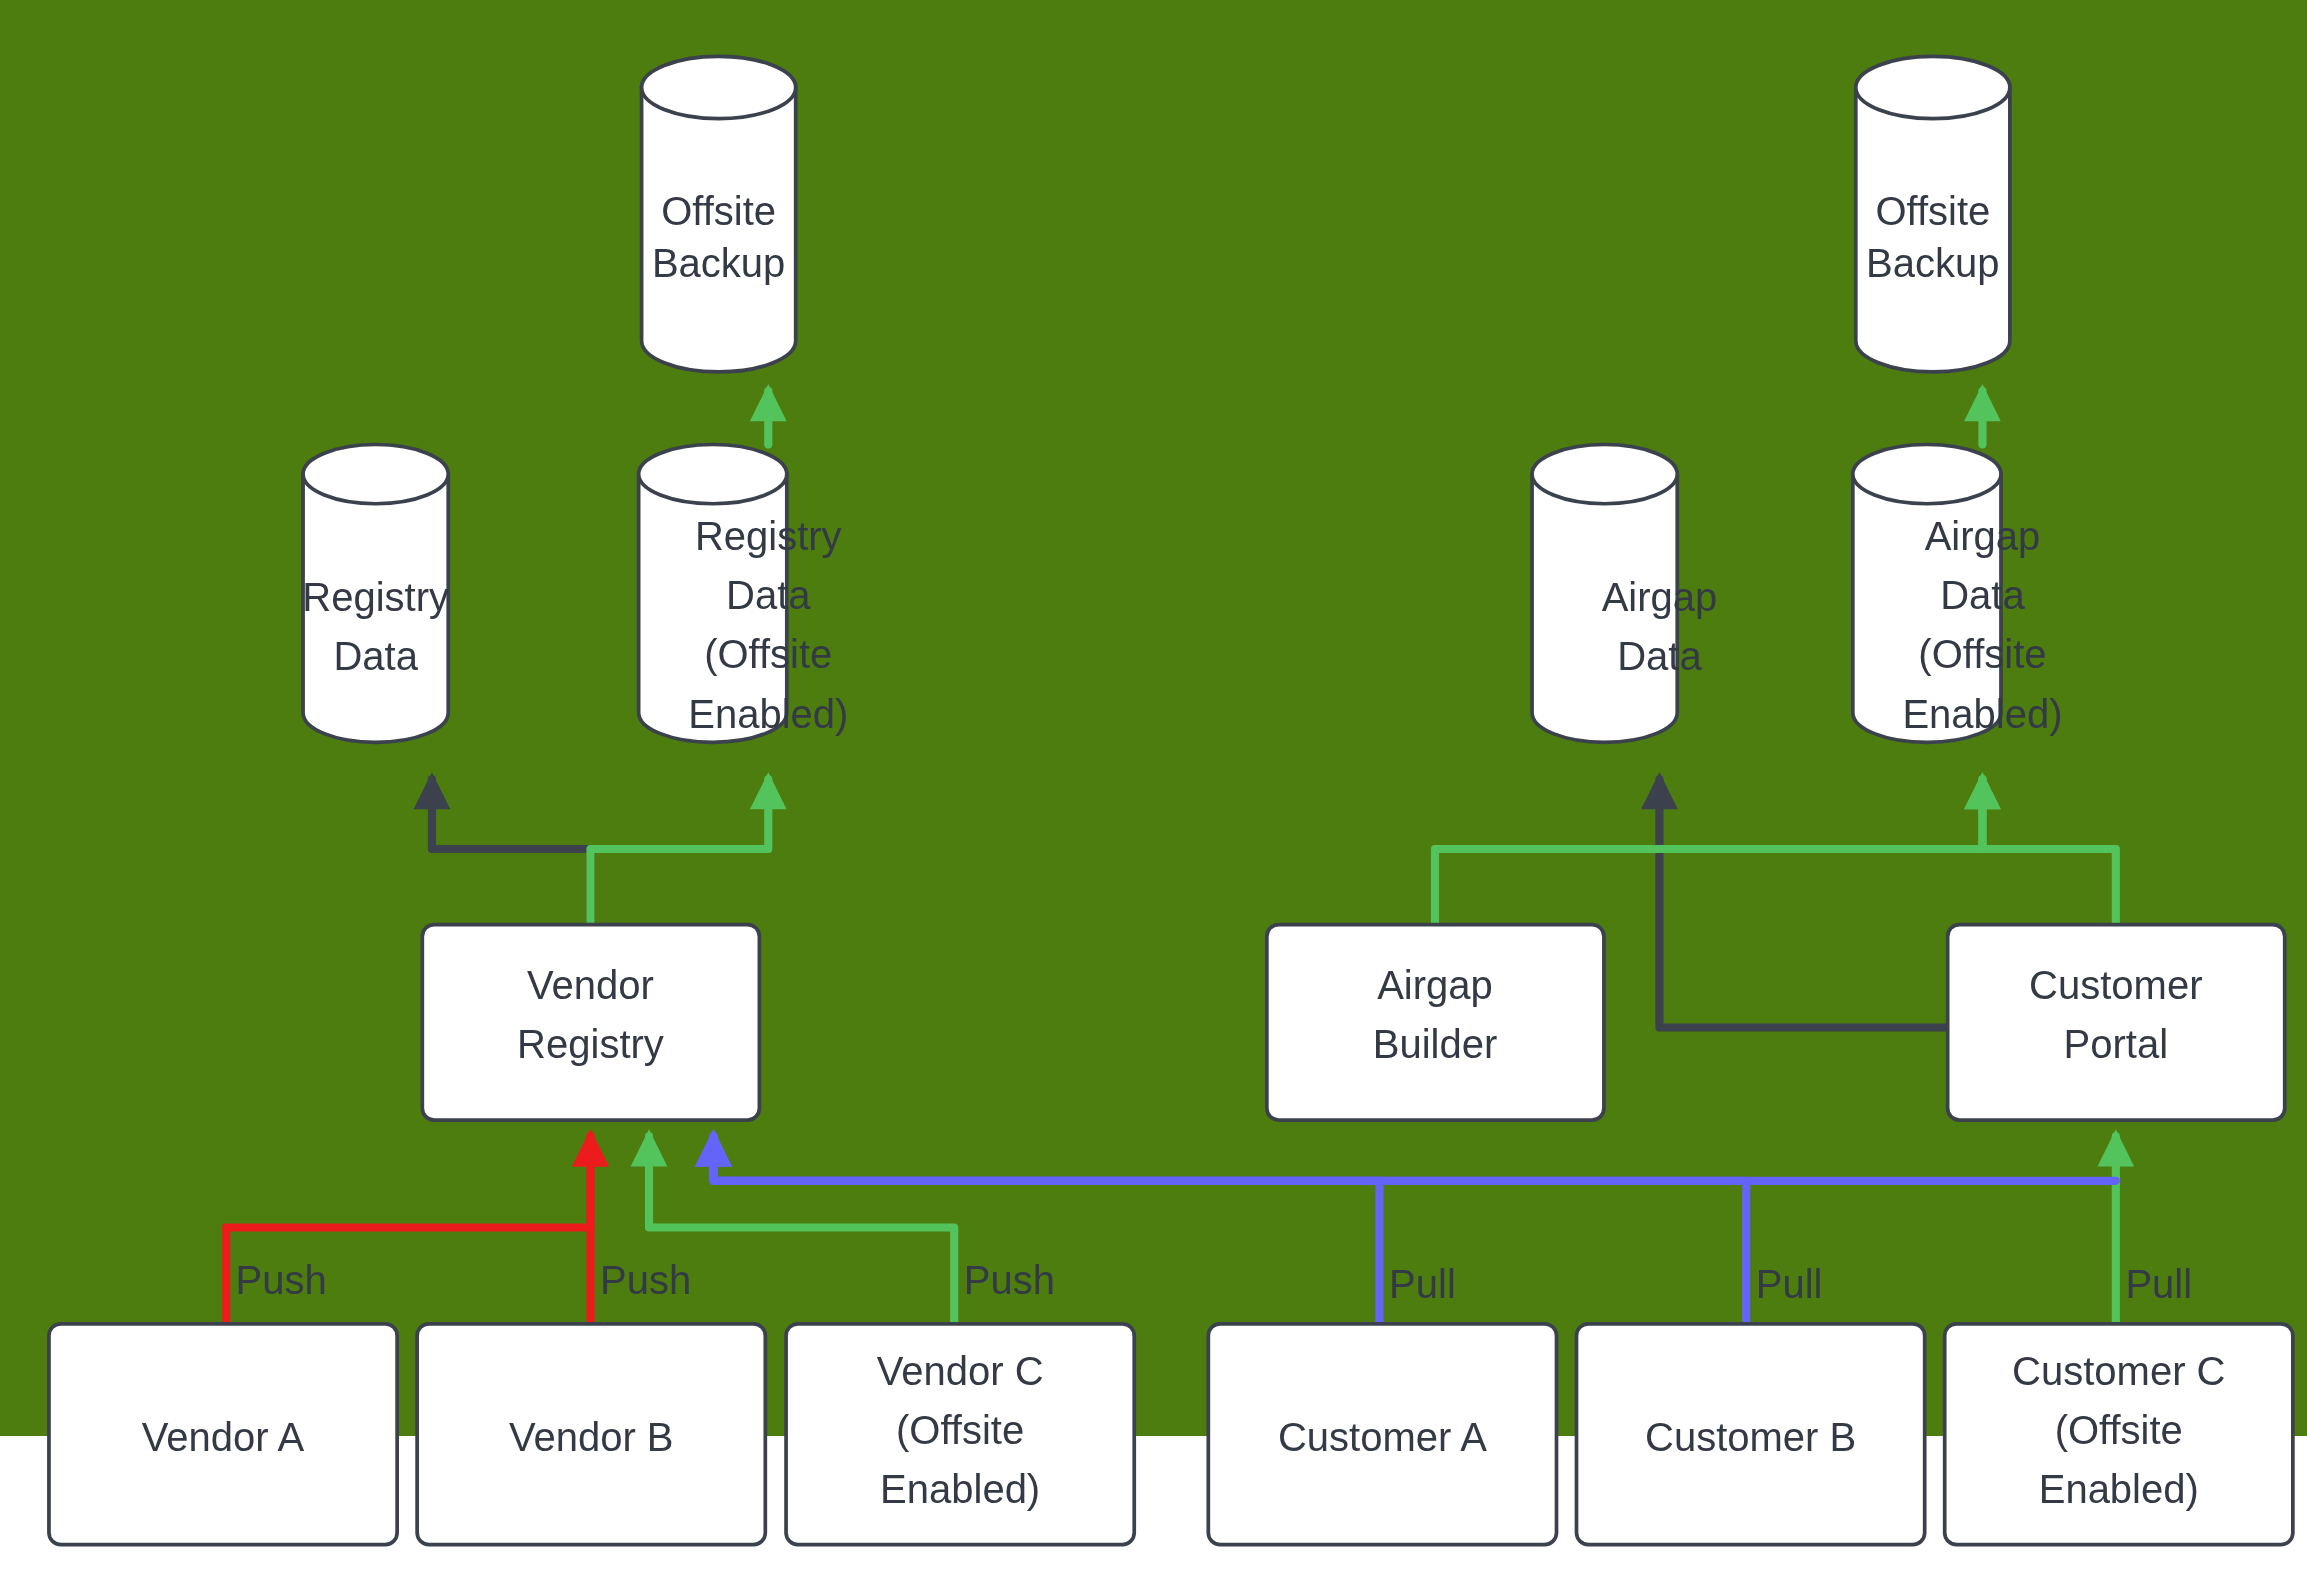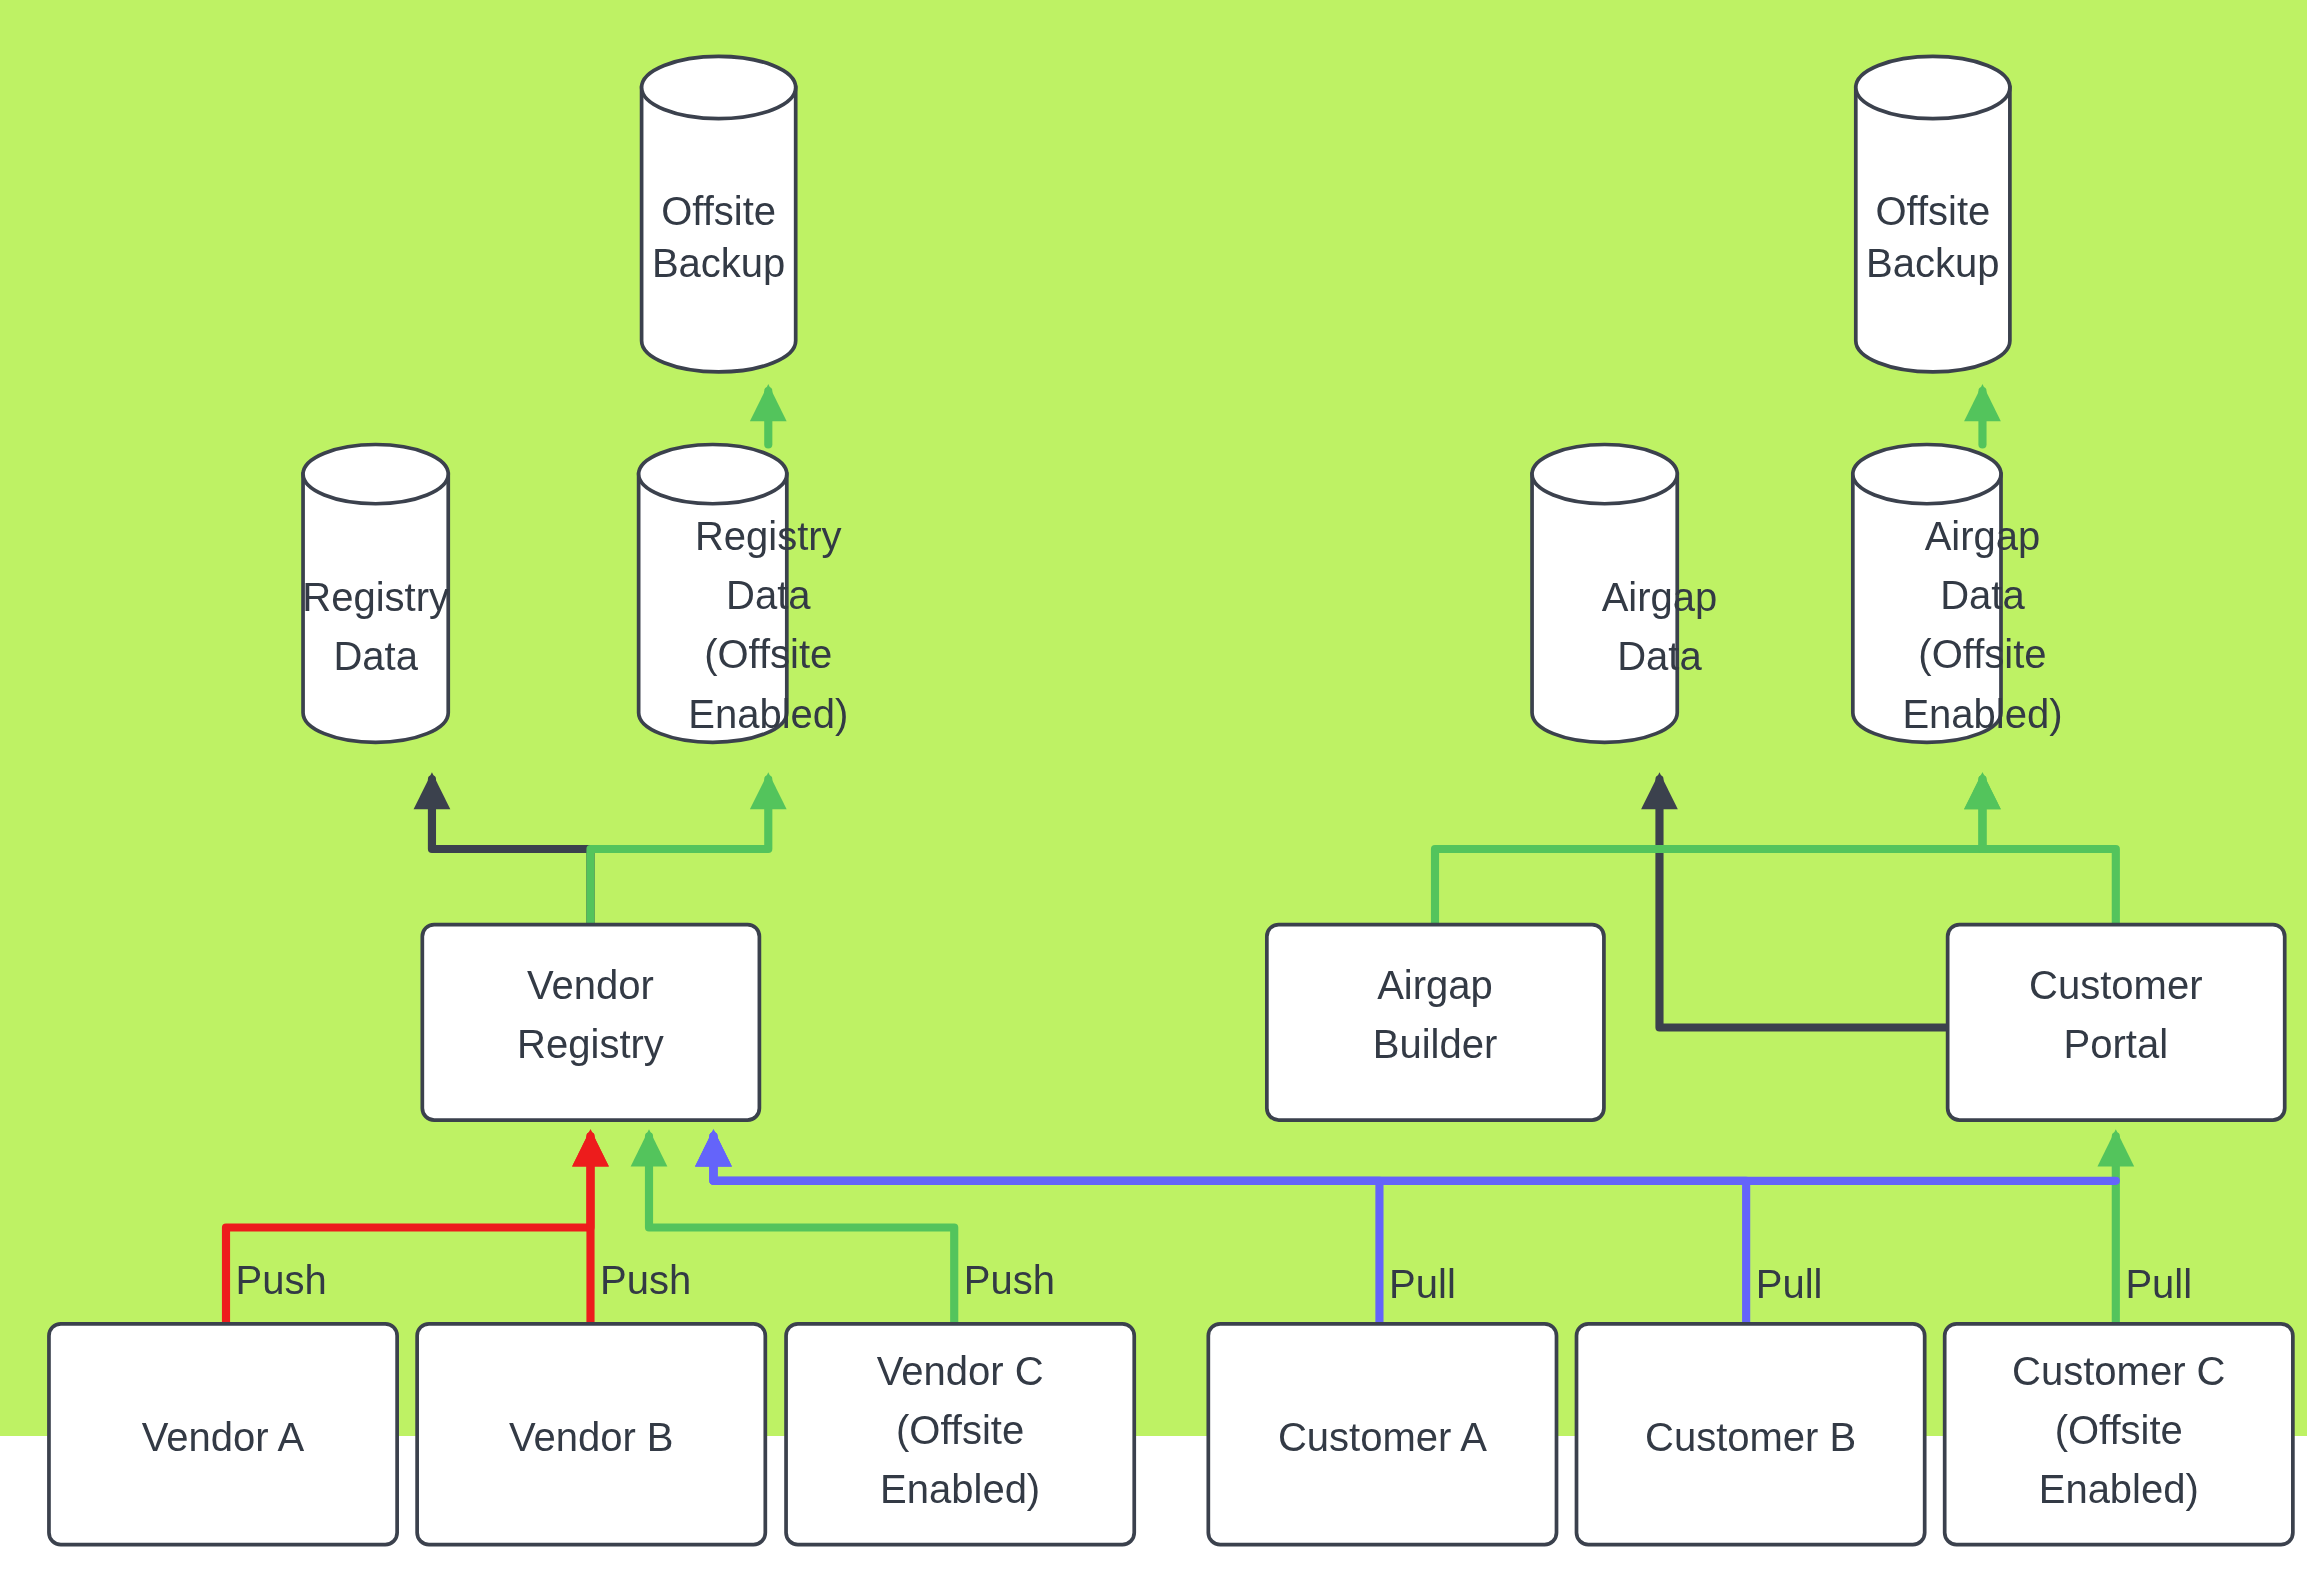--- a/index.html
+++ b/index.html
@@ -10,21 +10,21 @@
   body {
     width: 2307px;
     height: 1592px;
     overflow: hidden;
     font-family: "Liberation Sans", sans-serif;
   }
   #diagram-root {
     position: relative;
     width: 2307px;
     height: 1436px;
-    background: #bef264;
+    background: #4d7c0f;
   }
   svg.flow {
     position: absolute;
     top: 0;
     left: 0;
     width: 2307px;
     height: 1592px;
     display: block;
   }
   .node-shape {

